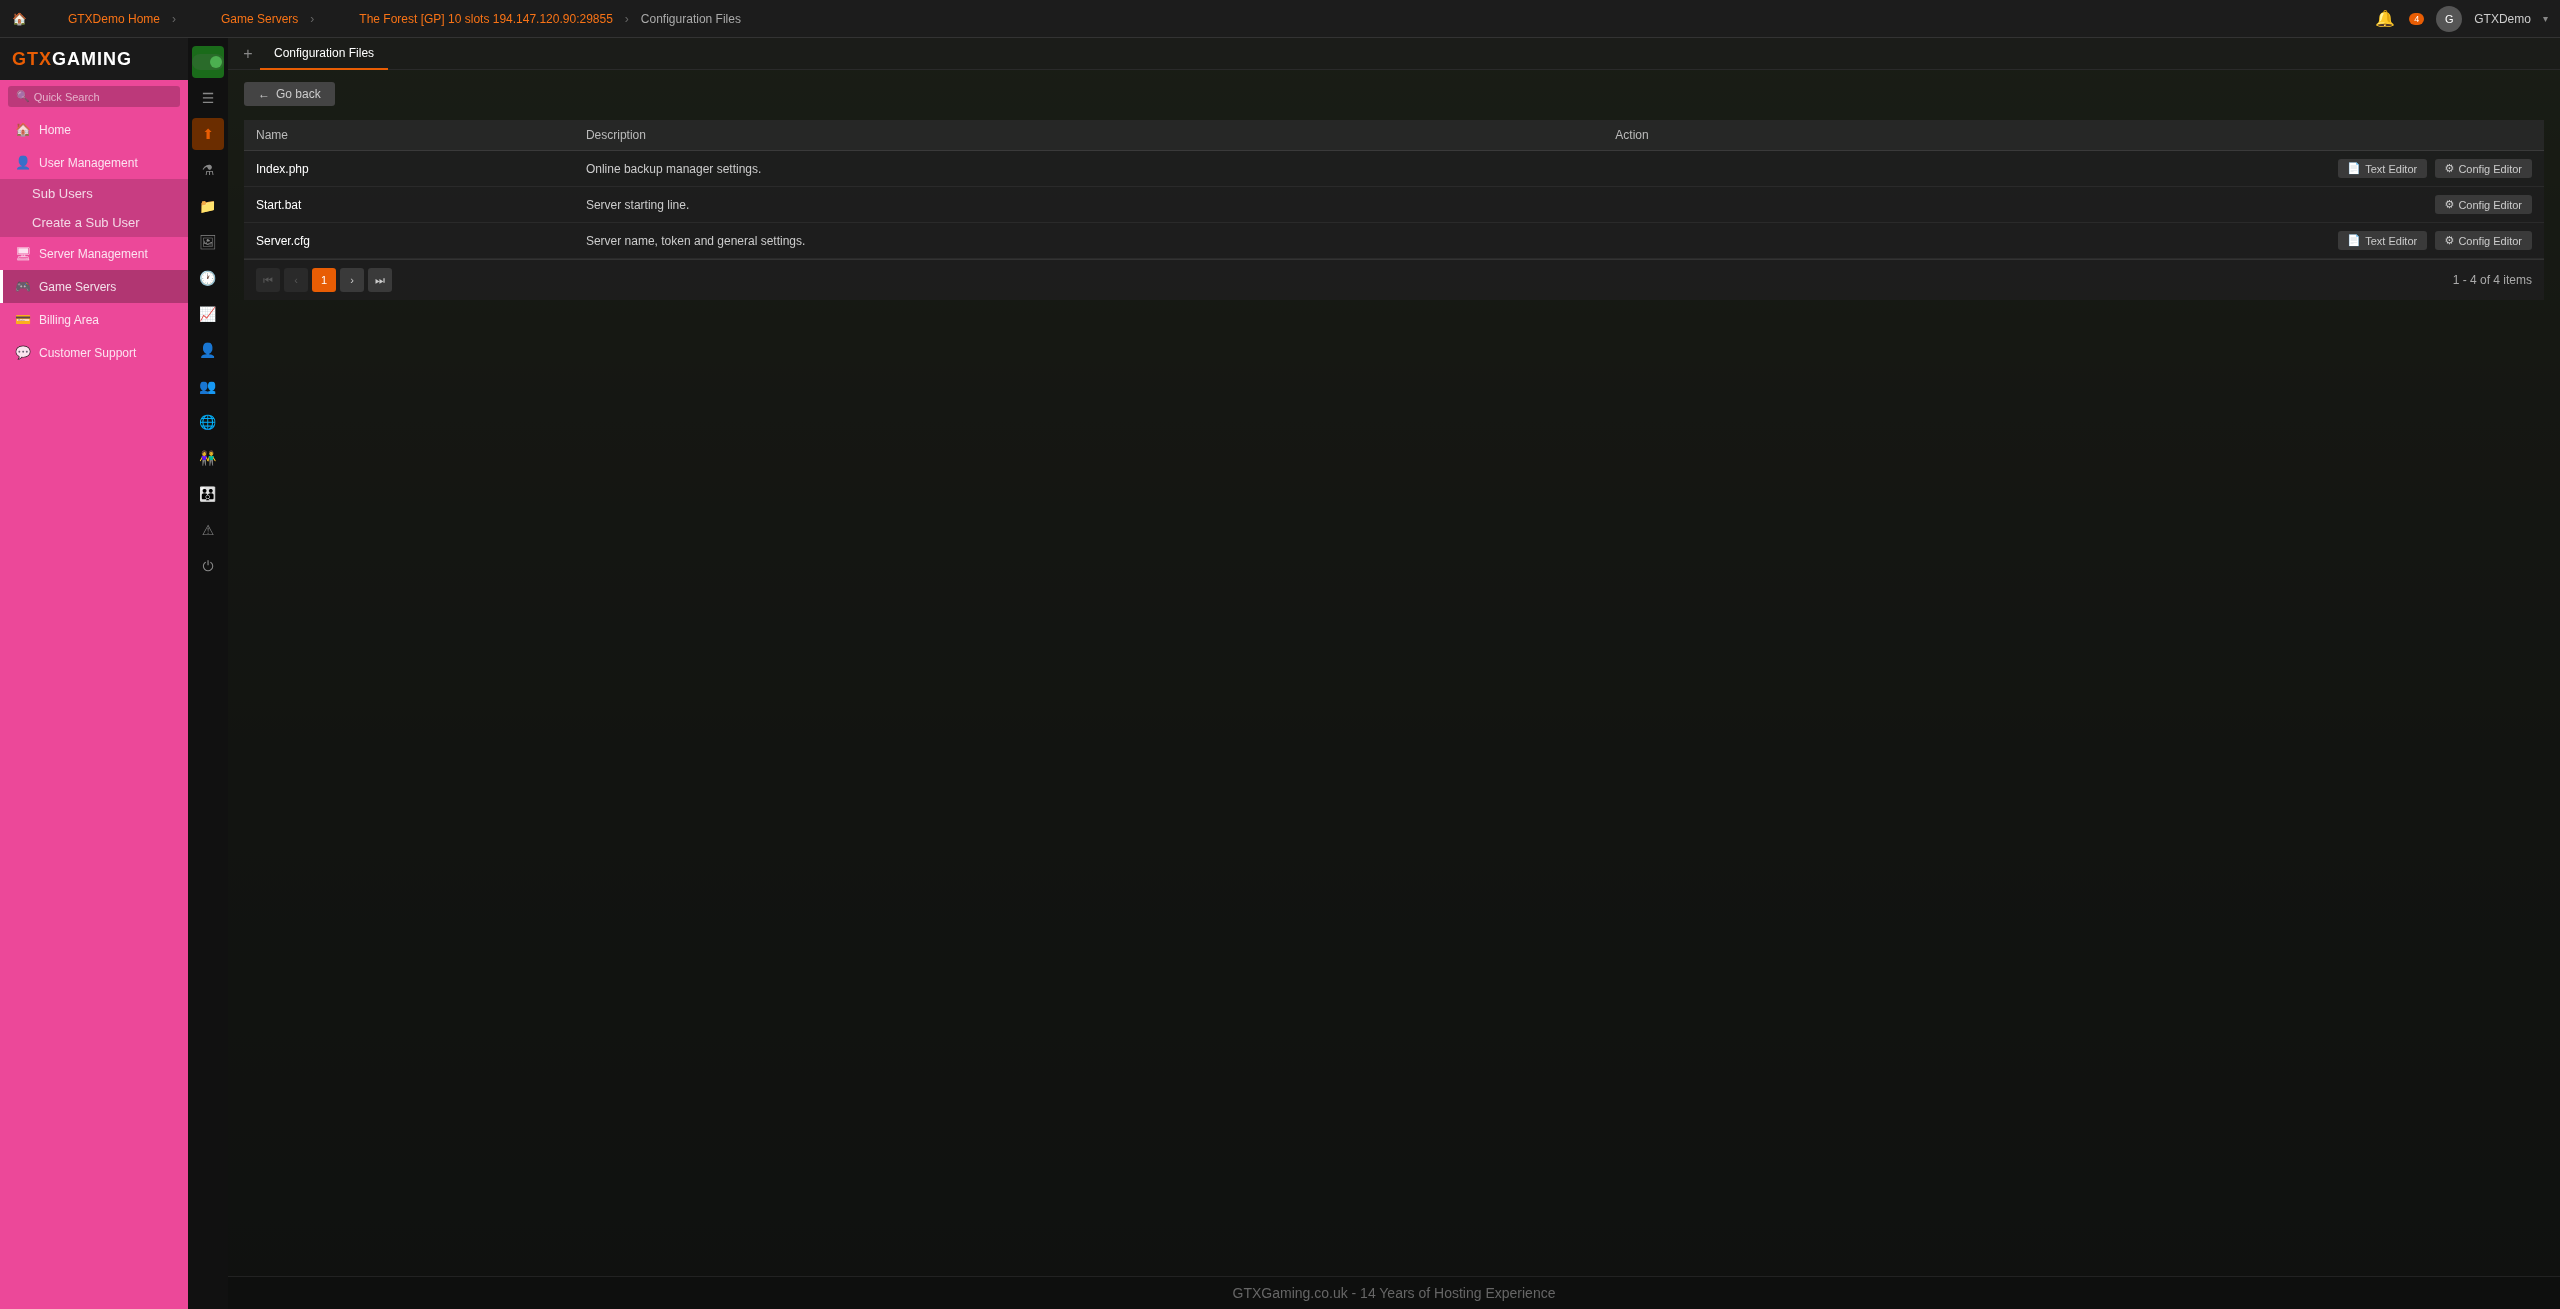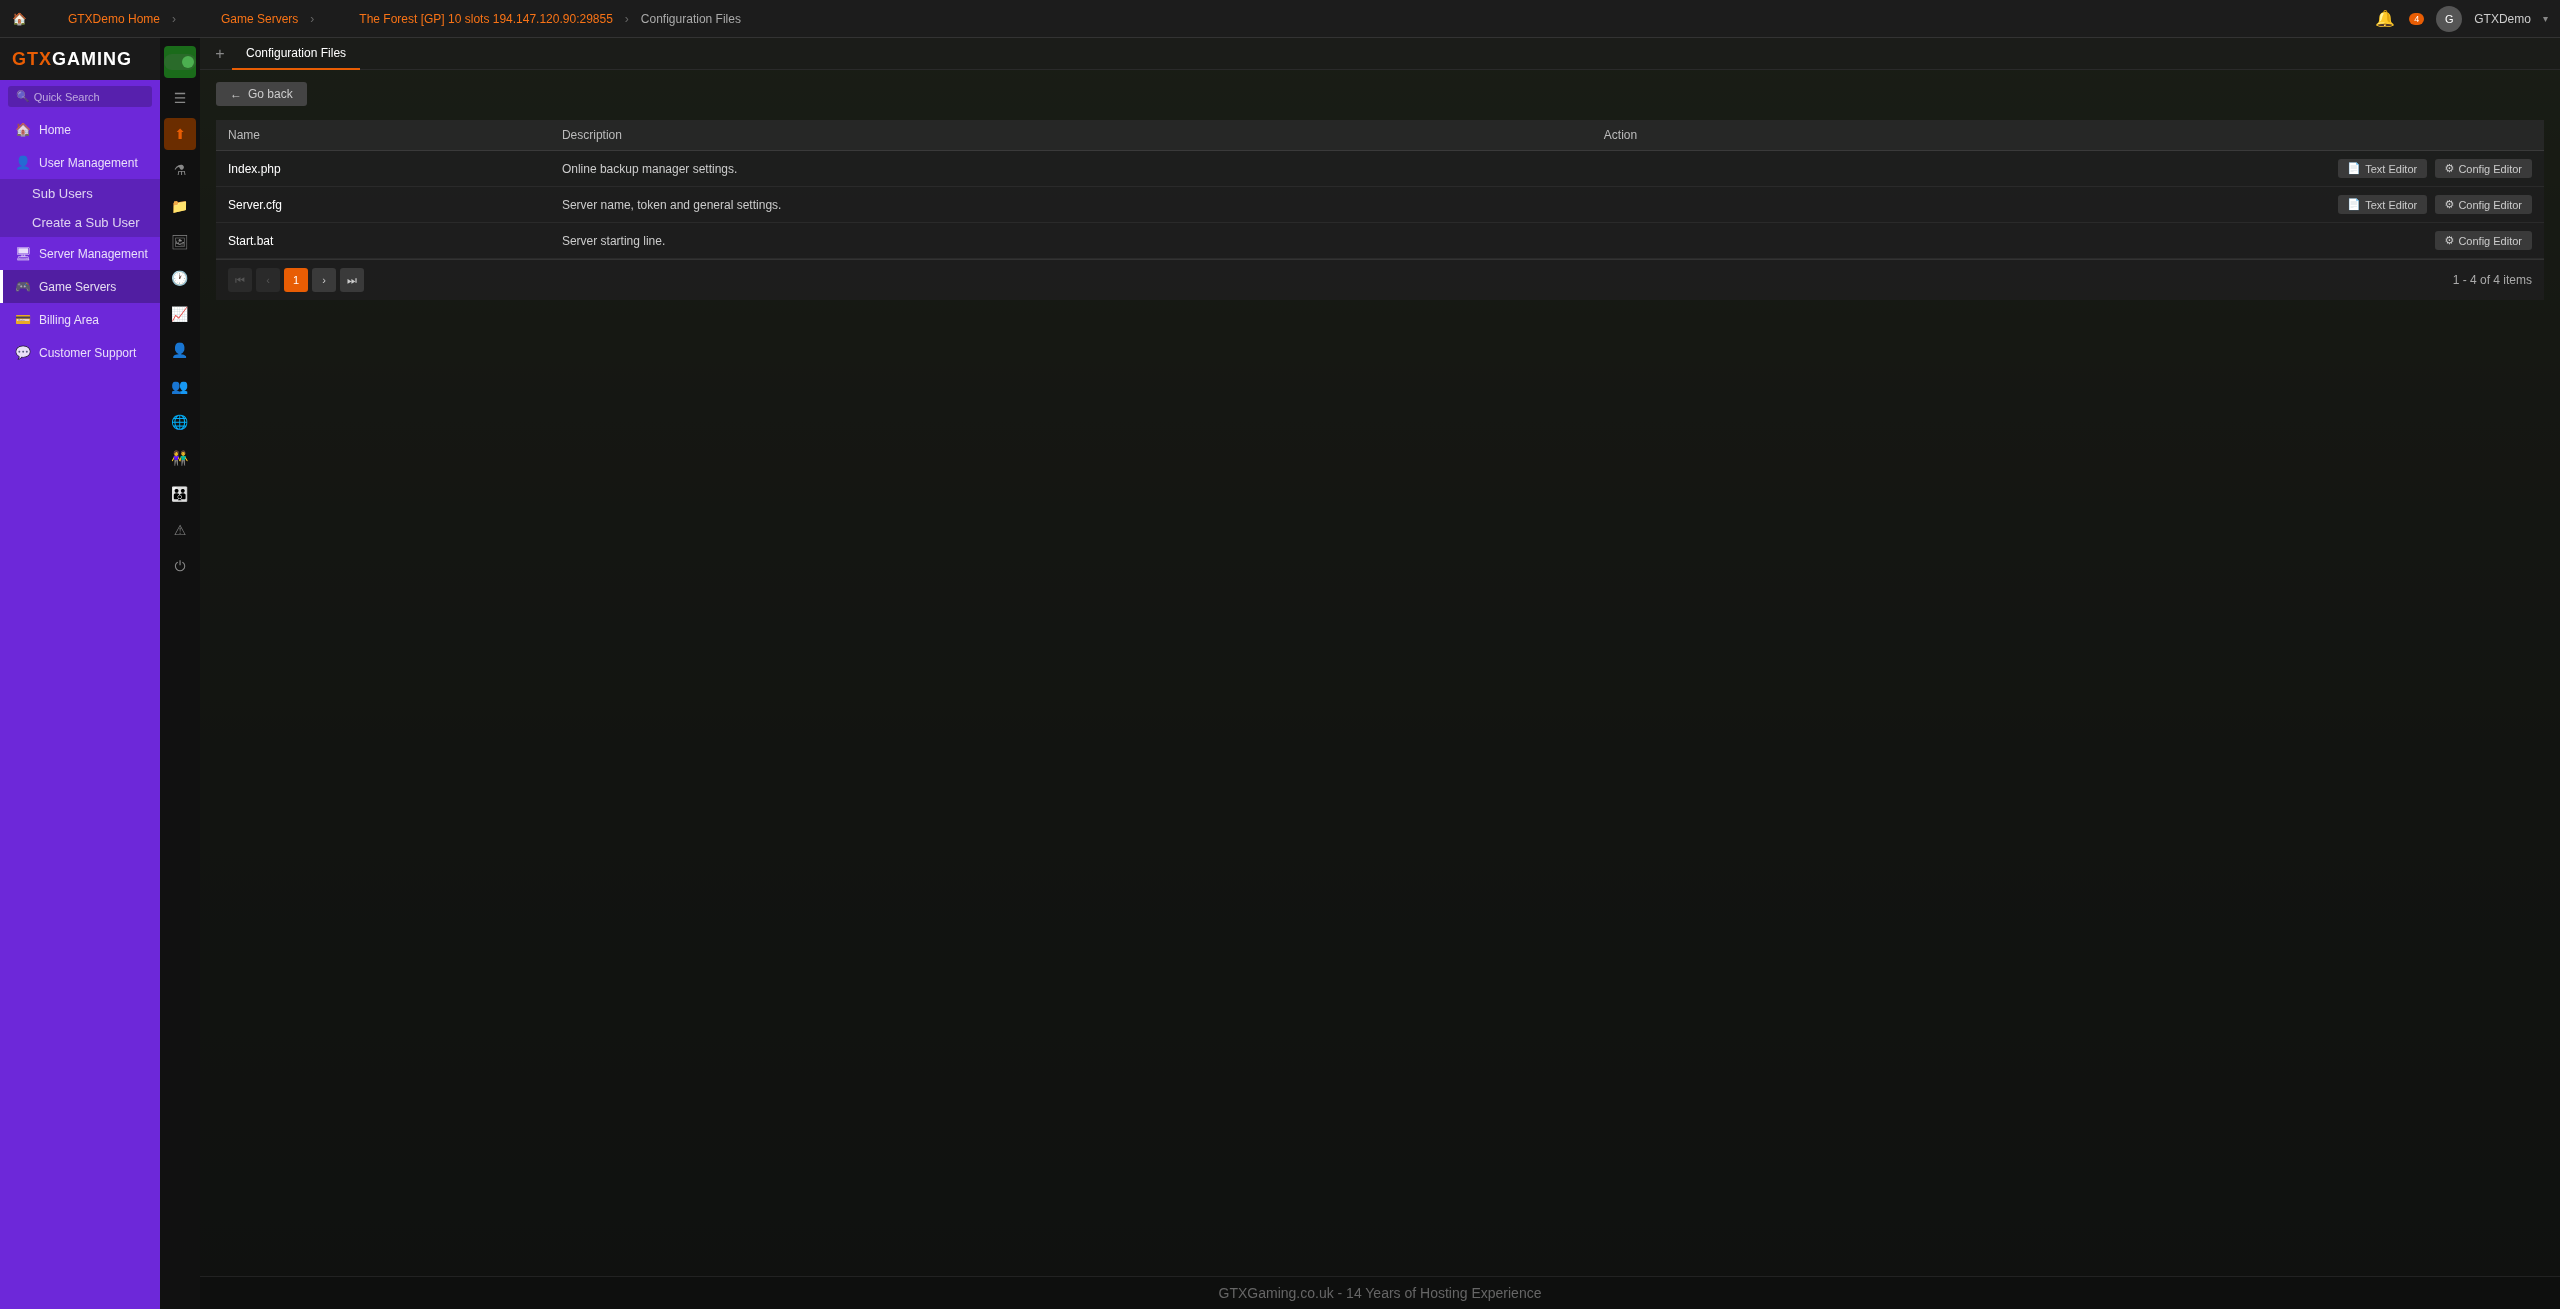--- a/index.html
+++ b/index.html
@@ -42,22 +42,22 @@
 
     
     .main-layout {
       display: flex;
       flex: 1;
       overflow: hidden;
     }
 
     
     .sidebar {
-      width: 160px;
-      background: #6d28d9;
+      width: 188px;
+      background: #ec4899;
       flex-shrink: 0;
       display: flex;
       flex-direction: column;
       overflow: hidden;
       position: relative;
     }
     .sidebar-logo {
       background: #1a1a1a;
       padding: 10px 12px;
       display: flex;
@@ -452,44 +452,44 @@
                 </button>
                 <button class="btn-action">
                   <span>⚙</span>
                   <span>Config Editor</span>
                 </button>
               </td>
             </tr>
 
 
             <tr>
+              <td class="name-cell">Start.bat</td>
+              <td>Server starting line.</td>
+              <td class="action-cell">
+                <button class="btn-action">
+                  <span>⚙</span>
+                  <span>Config Editor</span>
+                </button>
+              </td>
+            </tr>
+
+            <tr>
               <td class="name-cell">Server.cfg</td>
               <td>Server name, token and general settings.</td>
               <td class="action-cell">
                 <button class="btn-action">
                   <span>📄</span>
                   <span>Text Editor</span>
                 </button>
                 <button class="btn-action">
                   <span>⚙</span>
                   <span>Config Editor</span>
                 </button>
               </td>
             </tr>
-
-            <tr>
-              <td class="name-cell">Start.bat</td>
-              <td>Server starting line.</td>
-              <td class="action-cell">
-                <button class="btn-action">
-                  <span>⚙</span>
-                  <span>Config Editor</span>
-                </button>
-              </td>
-            </tr>
           </tbody>
         </table>
 
         
         <div class="pagination-bar">
           <div class="page-btns">
             <button class="page-btn" disabled="">⏮</button>
             <button class="page-btn" disabled="">‹</button>
             <button class="page-btn active">1</button>
             <button class="page-btn">›</button>

